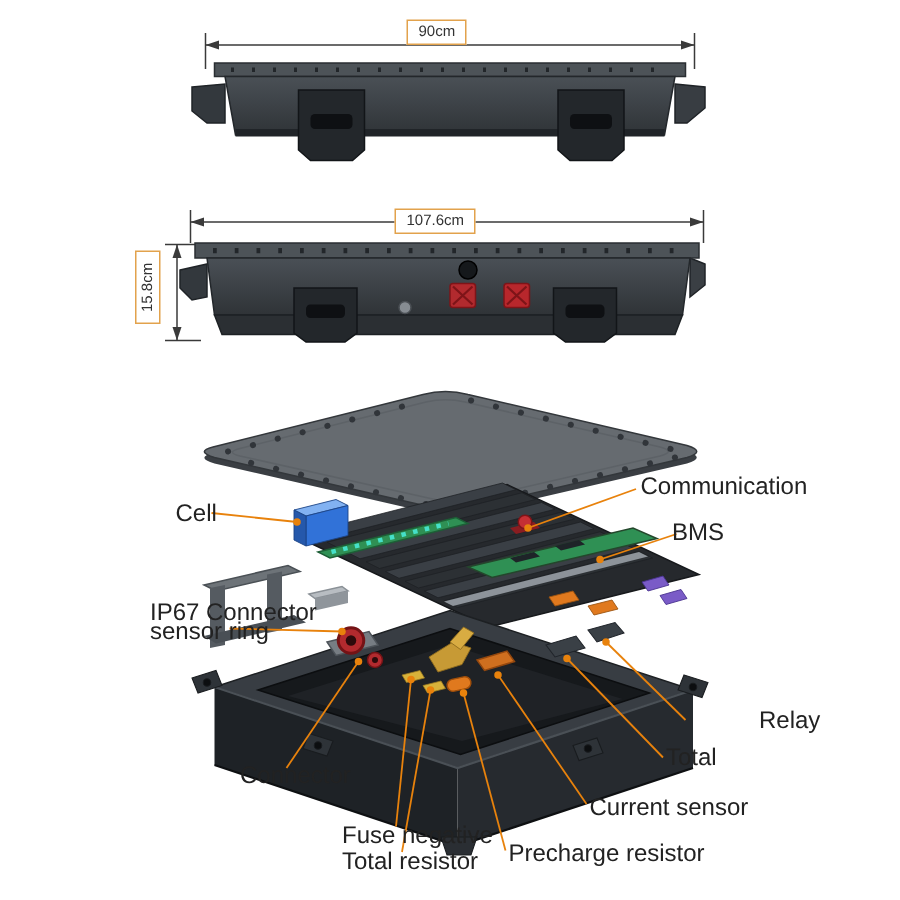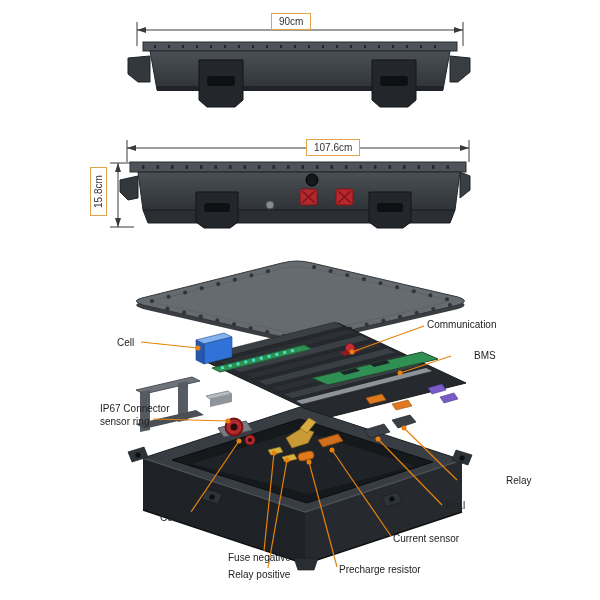--- a/index.html
+++ b/index.html
@@ -1,19 +1,19 @@
 <!DOCTYPE html>
 <html><head>
 <meta charset="utf-8">
 <style>
   html,body{margin:0;padding:0;background:#fff;}
   .canvas{position:relative;width:600px;height:600px;background:#fff;overflow:hidden;
           font-family:"Liberation Sans",sans-serif;}
   .canvas svg{position:absolute;left:0;top:0;}
-  .label{position:absolute;font-size:10px;color:#222;white-space:nowrap;line-height:12px;}
+  .label{position:absolute;font-size:16px;color:#222;white-space:nowrap;line-height:12px;}
   .dim-box{position:absolute;font-size:10px;color:#333;background:#fff;
            border:1px solid #e2a24c;padding:1px 7px;white-space:nowrap;line-height:13px;}
   .dim-vert{transform:rotate(-90deg);transform-origin:0 0;}
 </style>
 </head>
 <body>
 
 <div class="canvas">
 
 <svg width="600" height="600" viewBox="0 0 600 600">
@@ -230,29 +230,29 @@
       <circle cx="239" cy="441" r="2.5"></circle>
           <circle cx="332" cy="450" r="2.5"></circle>
       <circle cx="274" cy="453" r="2.5"></circle>
           <circle cx="287" cy="460" r="2.5"></circle>
       <circle cx="309" cy="462" r="2.5"></circle>
     </g>
   </g>
 </svg>
 
 <div class="dim-box" style="left:271px;top:13px;">90cm</div>
-<div class="dim-box" style="left:263px;top:139px;margin-left:43px;">107.6cm</div>
+<div class="dim-box" style="left:263px;top:139px;">107.6cm</div>
 <div class="dim-box dim-vert" style="left:90px;top:216px;">15.8cm</div>
 
 <div class="label" style="left:427px;top:319px;">Communication</div>
 <div class="label" style="left:117px;top:337px;">Cell</div>
-<div class="label" style="left:474px;top:350px;">BMS</div>
+<div class="label" style="left:448px;top:350px;">BMS</div>
 <div class="label" style="left:100px;top:403px;">IP67 Connector</div>
 <div class="label" style="left:100px;top:416px;">sensor ring</div>
 <div class="label" style="left:460px;top:475px;margin-left:46px;">Relay</div>
 <div class="label" style="left:444px;top:500px;">Total</div>
 <div class="label" style="left:160px;top:512px;text-align:right;">Connector</div>
 <div class="label" style="left:393px;top:533px;">Current sensor</div>
 <div class="label" style="left:228px;top:552px;">Fuse negative</div>
-<div class="label" style="left:228px;top:569px;">Relay positive</div>
+<div class="label" style="left:228px;top:569px;">Total resistor</div>
 <div class="label" style="left:339px;top:564px;">Precharge resistor</div>
 
 </div>
 
 </body></html>

